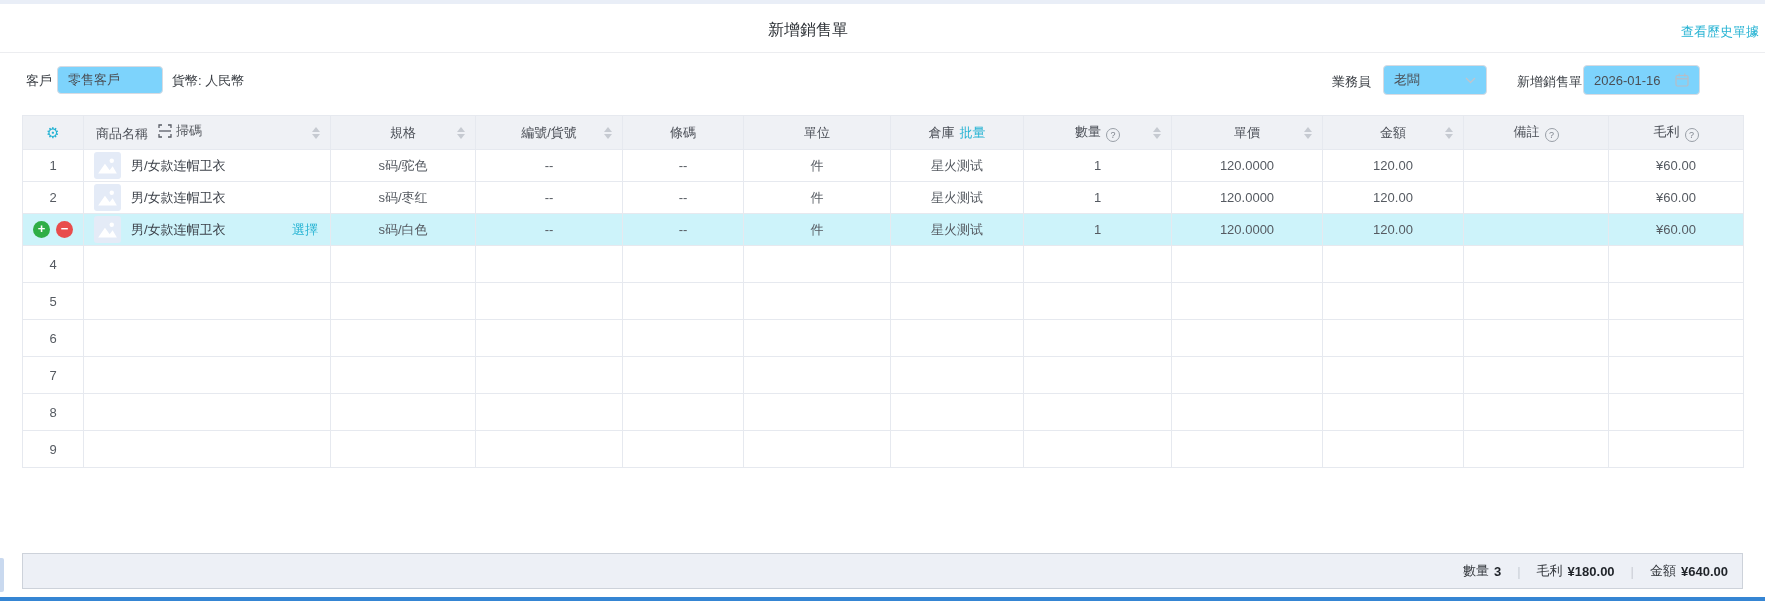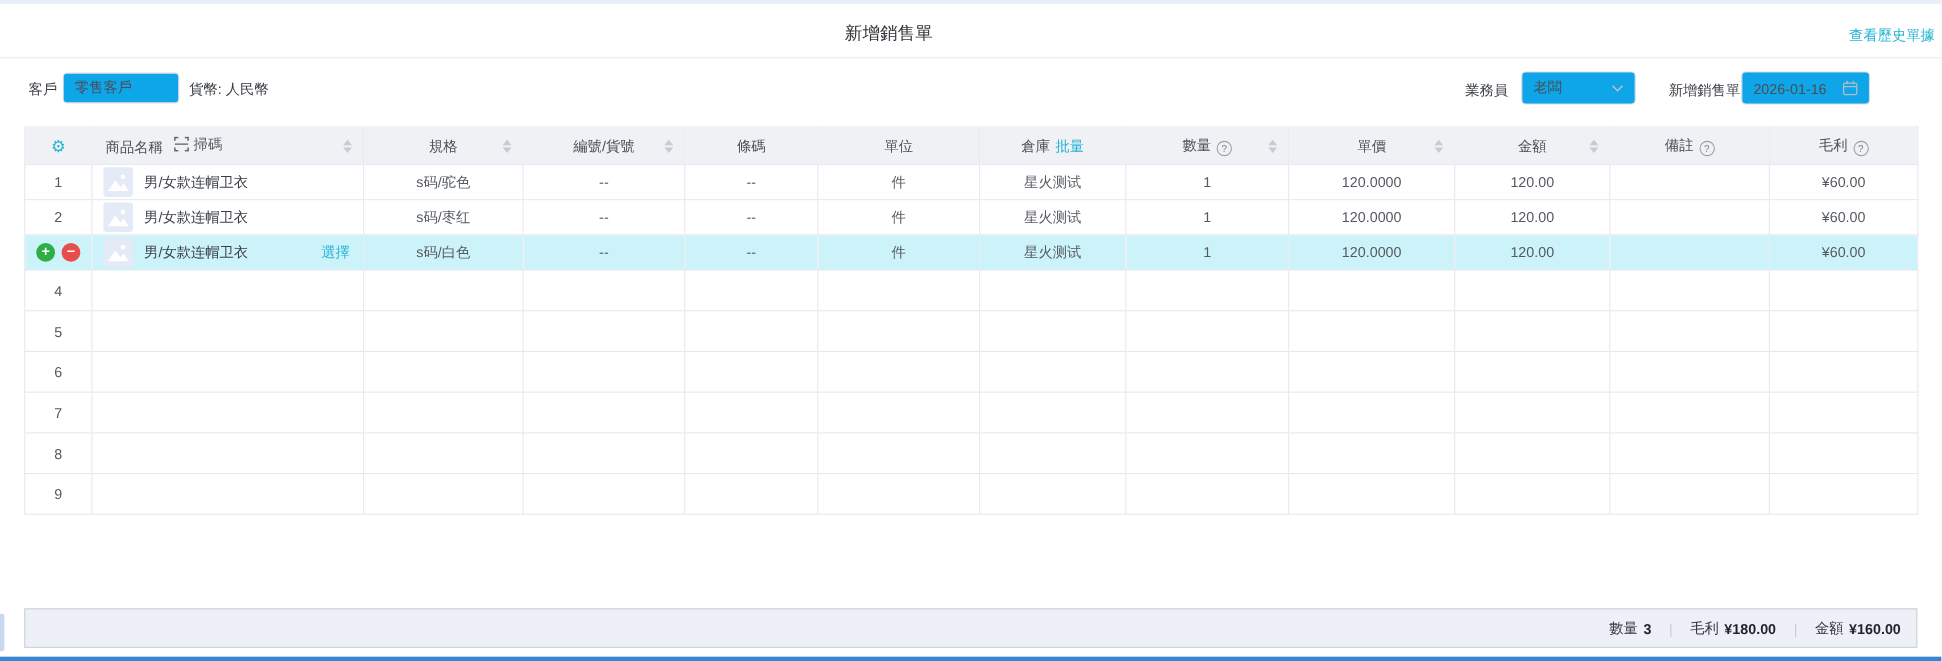--- a/index.html
+++ b/index.html
@@ -14,21 +14,21 @@
   .bottom-bar { position:absolute; left:0; top:597px; width:1765px; height:4px; background:#3585d3; }
   .edge-sliver { position:absolute; left:0; top:558px; width:4px; height:34px; background:#c9d9ef; border-radius:0 2px 2px 0; }
 
   
   .titlebar { position:absolute; left:0; top:4px; width:1765px; height:49px; background:#fff; border-bottom:1px solid #ecedf0; }
   .page-title { position:absolute; left:808px; top:16px; transform:translateX(-50%); font-size:16px; color:#2f3338; white-space:nowrap; }
   .history-link { position:absolute; right:6px; top:19px; color:#26b3d3; cursor:pointer; white-space:nowrap; }
 
   
   .flabel { position:absolute; white-space:nowrap; color:#3c4046; }
-  .box { position:absolute; background:#0ea5e9; border:1px solid #d8dbe2; border-radius:4px; display:flex; align-items:center; padding:0 10px; color:#4a4e54; }
+  .box { position:absolute; background:#7dd3fc; border:1px solid #d8dbe2; border-radius:4px; display:flex; align-items:center; padding:0 10px; color:#4a4e54; }
   .customer-input { left:57px; top:66px; width:106px; height:28px; }
   .currency-wrap { position:absolute; left:172px; top:72px; white-space:nowrap; }
   .sales-select { left:1383px; top:65px; width:104px; height:30px; justify-content:space-between; cursor:pointer; }
   .date-input { left:1583px; top:65px; width:117px; height:30px; justify-content:space-between; cursor:pointer; }
 
   
   .table-wrap { position:absolute; left:22px; top:115px; width:1721px; }
   table { border-collapse:collapse; table-layout:fixed; width:1721px; background:#fff; }
   th,td { border:1px solid #e6e9ef; font-weight:normal; font-size:13px; color:#555a61; text-align:center; padding:0; white-space:nowrap; overflow:hidden; }
   thead th { height:34px; background:#eff1f5; color:#4b4f57; position:relative; }
@@ -331,17 +331,17 @@
 </div>
 
 <div class="totalsbar">
   <span>數量</span>
   <span class="val">3</span>
   <span class="sep">|</span>
   <span>毛利</span>
   <span class="val">¥180.00</span>
   <span class="sep">|</span>
   <span>金額</span>
-  <span class="val">¥160.00</span>
+  <span class="val">¥640.00</span>
 </div>
 
 <div class="edge-sliver"></div>
 <div class="bottom-bar"></div>
 
 </body></html>

